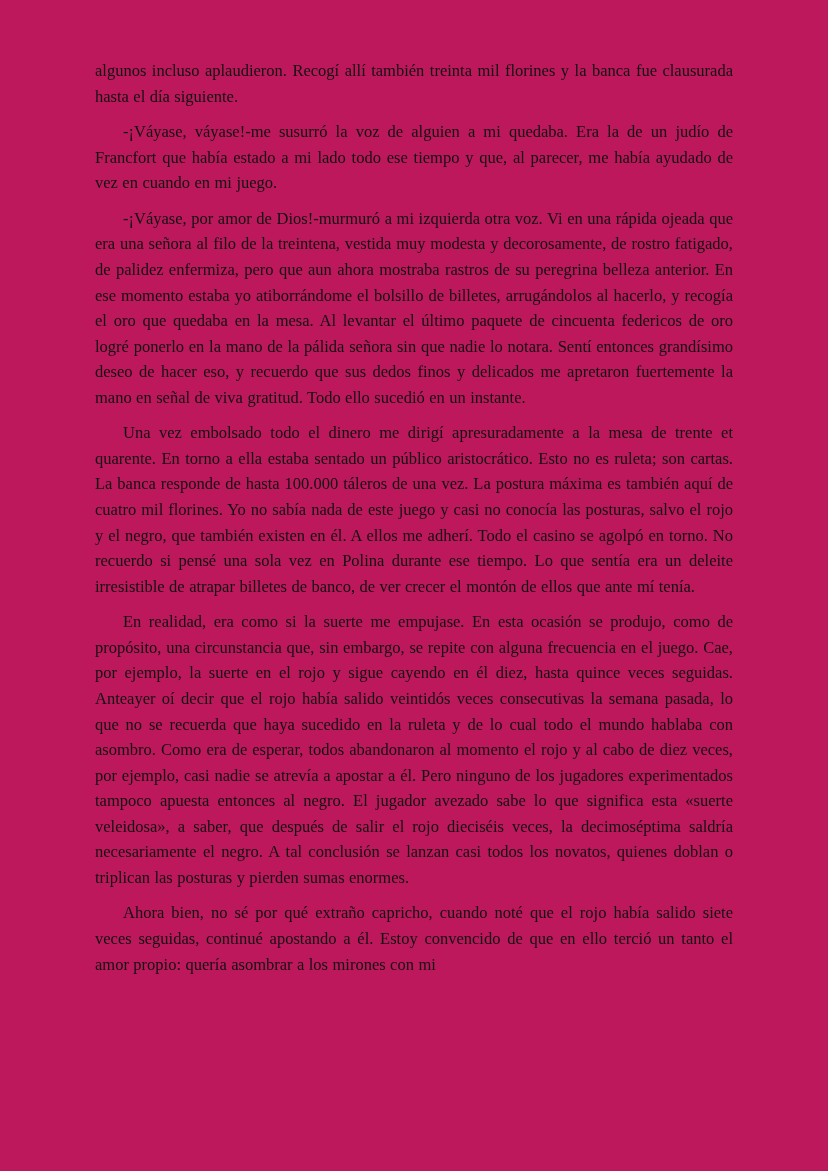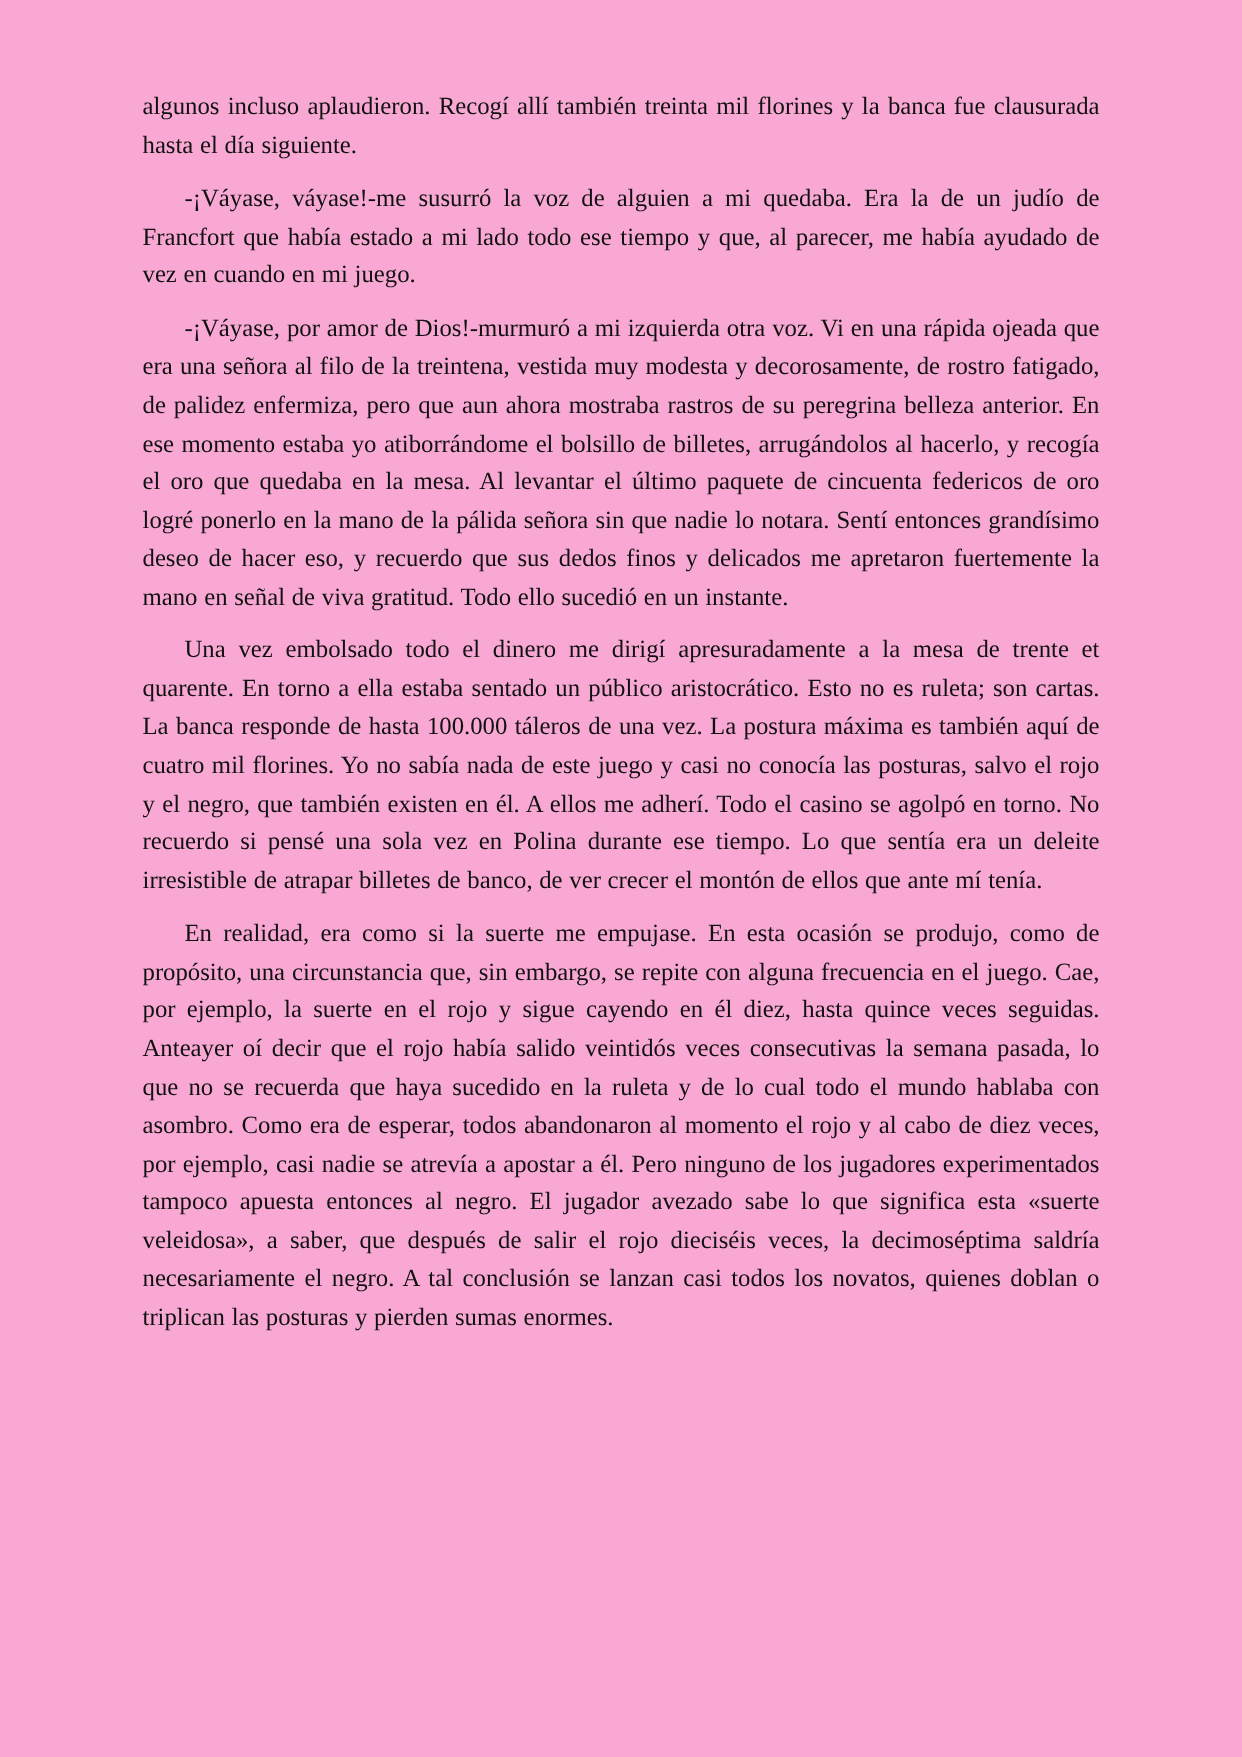--- a/index.html
+++ b/index.html
@@ -10,21 +10,21 @@
   body {
     width: 828px;
     height: 1171px;
     overflow: hidden;
   }
   .page {
     box-sizing: border-box;
     width: 828px;
     height: 1171px;
     padding: 58px 95px 40px 95px;
-    background: #f9a8d4;
+    background: #be185d;
     color: #111111;
     font-family: "Liberation Serif", "DejaVu Serif", serif;
     font-size: 16.5px;
     line-height: 1.55;
   }
   .page-text p.para {
     margin: 0 0 10px 0;
     text-align: justify;
     text-justify: inter-word;
     word-spacing: 0.02em;
@@ -39,14 +39,15 @@
 </head>
 <body>
 
 <div class="page">
   <div class="page-text">
       <p class="para">algunos incluso aplaudieron. Recogí allí también treinta mil florines y la banca fue clausurada hasta el día siguiente.</p>
       <p class="para indent">-¡Váyase, váyase!-me susurró la voz de alguien a mi quedaba. Era la de un judío de Francfort que había estado a mi lado todo ese tiempo y que, al parecer, me había ayudado de vez en cuando en mi juego.</p>
       <p class="para indent">-¡Váyase, por amor de Dios!-murmuró a mi izquierda otra voz. Vi en una rápida ojeada que era una señora al filo de la treintena, vestida muy modesta y decorosamente, de rostro fatigado, de palidez enfermiza, pero que aun ahora mostraba rastros de su peregrina belleza anterior. En ese momento estaba yo atiborrándome el bolsillo de billetes, arrugándolos al hacerlo, y recogía el oro que quedaba en la mesa. Al levantar el último paquete de cincuenta federicos de oro logré ponerlo en la mano de la pálida señora sin que nadie lo notara. Sentí entonces grandísimo deseo de hacer eso, y recuerdo que sus dedos finos y delicados me apretaron fuertemente la mano en señal de viva gratitud. Todo ello sucedió en un instante.</p>
       <p class="para indent">Una vez embolsado todo el dinero me dirigí apresuradamente a la mesa de trente et quarente. En torno a ella estaba sentado un público aristocrático. Esto no es ruleta; son cartas. La banca responde de hasta 100.000 táleros de una vez. La postura máxima es también aquí de cuatro mil florines. Yo no sabía nada de este juego y casi no conocía las posturas, salvo el rojo y el negro, que también existen en él. A ellos me adherí. Todo el casino se agolpó en torno. No recuerdo si pensé una sola vez en Polina durante ese tiempo. Lo que sentía era un deleite irresistible de atrapar billetes de banco, de ver crecer el montón de ellos que ante mí tenía.</p>
       <p class="para indent">En realidad, era como si la suerte me empujase. En esta ocasión se produjo, como de propósito, una circunstancia que, sin embargo, se repite con alguna frecuencia en el juego. Cae, por ejemplo, la suerte en el rojo y sigue cayendo en él diez, hasta quince veces seguidas. Anteayer oí decir que el rojo había salido veintidós veces consecutivas la semana pasada, lo que no se recuerda que haya sucedido en la ruleta y de lo cual todo el mundo hablaba con asombro. Como era de esperar, todos abandonaron al momento el rojo y al cabo de diez veces, por ejemplo, casi nadie se atrevía a apostar a él. Pero ninguno de los jugadores experimentados tampoco apuesta entonces al negro. El jugador avezado sabe lo que significa esta «suerte veleidosa», a saber, que después de salir el rojo dieciséis veces, la decimoséptima saldría necesariamente el negro. A tal conclusión se lanzan casi todos los novatos, quienes doblan o triplican las posturas y pierden sumas enormes.</p>
+      <p class="para indent">Ahora bien, no sé por qué extraño capricho, cuando noté que el rojo había salido siete veces seguidas, continué apostando a él. Estoy convencido de que en ello terció un tanto el amor propio: quería asombrar a los mirones con mi</p>
     </div>
 </div>
 
 </body></html>

